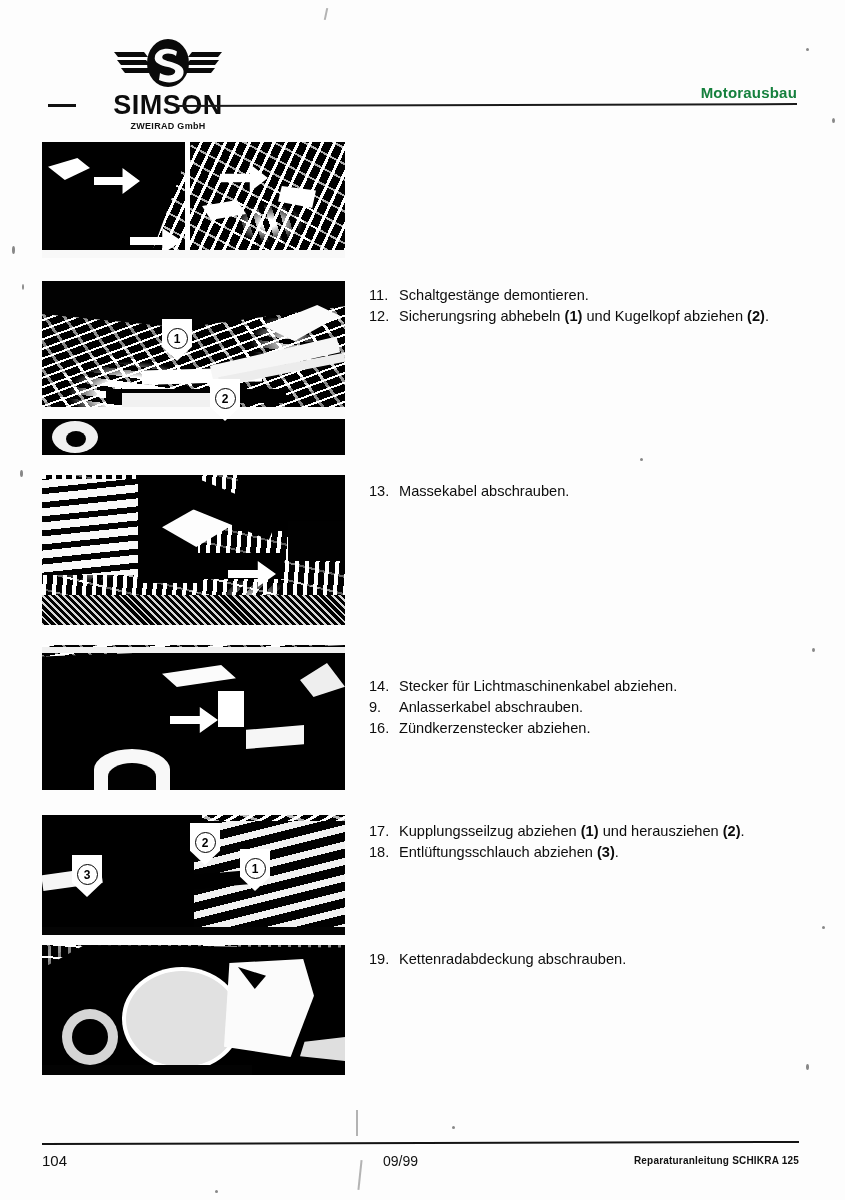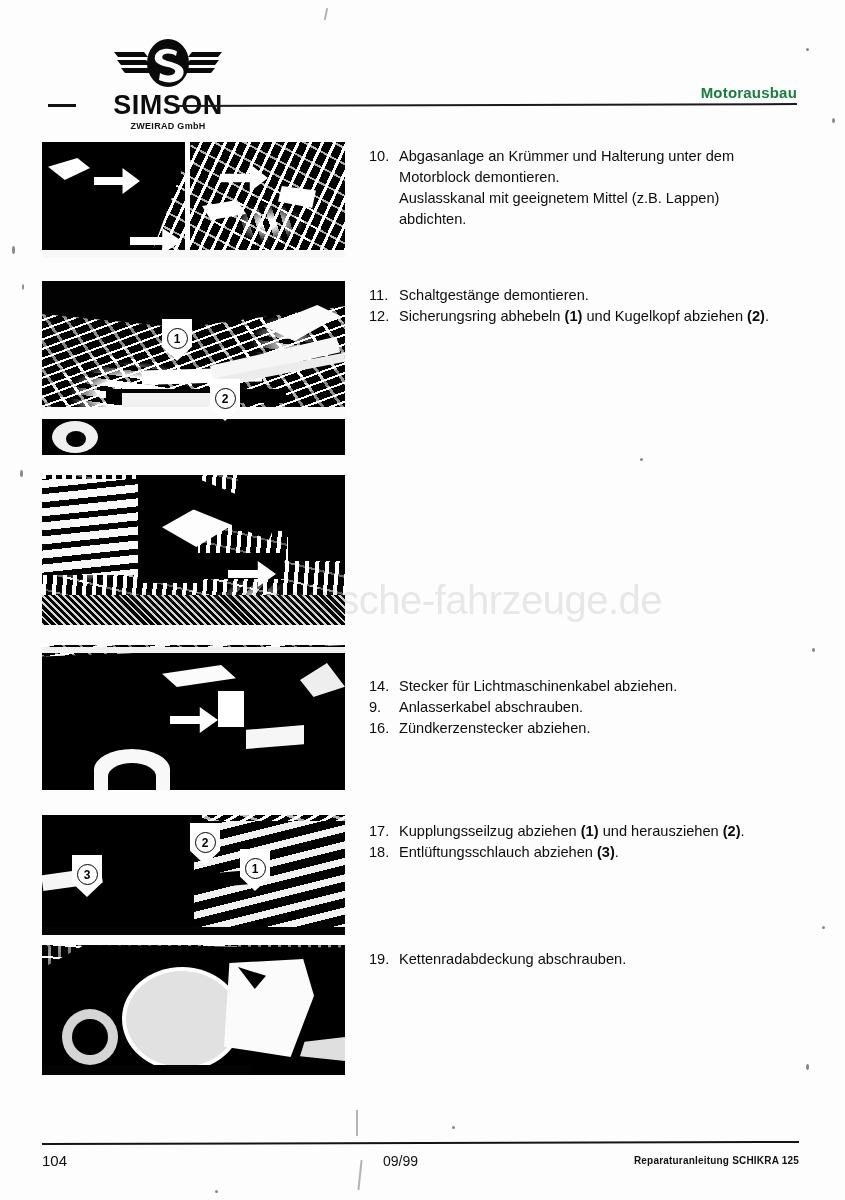--- a/index.html
+++ b/index.html
@@ -424,47 +424,44 @@
       <div class="wblob" style="left:182px;top:14px;width:90px;height:102px;background:#f2f2f2;
            clip-path:polygon(6% 4%,88% 0%,100% 36%,74% 96%,0% 86%);"></div>
       <div class="dark-blob" style="left:196px;top:22px;width:28px;height:22px;background:#090909;
            clip-path:polygon(0% 0%,100% 40%,60% 100%);"></div>
       <div class="wblob" style="left:0;top:120px;width:210px;height:10px;background:#0c0c0c;"></div>
       <div class="wblob" style="left:258px;top:92px;width:45px;height:24px;
            clip-path:polygon(10% 20%,100% 0%,100% 100%,0% 80%); background:#d8d8d8;"></div>
     </div>
   </div>
 
-  <div class="steps" style="left:369px; top:146px; width:420px;">
-    <div class="step">
-      <div class="step-num">10.</div>
-      <div class="step-body">
-        <div>Abgasanlage an Krümmer und Halterung unter dem</div>
-        <div>Motorblock demontieren.</div>
-        <div>Auslasskanal mit geeignetem Mittel (z.B. Lappen)</div>
-        <div>abdichten.</div>
-      </div>
-    </div>
-  </div>
 
   <div class="steps" style="left:369px; top:285px; width:420px;">
     <div class="step">
       <div class="step-num">11.</div>
       <div class="step-body">
         <div>Schaltgestänge demontieren.</div>
       </div>
     </div>
     <div class="step">
       <div class="step-num">12.</div>
       <div class="step-body">
         <div><span>Sicherungsring abhebeln </span><b>(1)</b><span>  und Kugelkopf abziehen </span><b>(2)</b><span>.</span></div>
       </div>
     </div>
   </div>
 
+  <div class="steps" style="left:369px; top:481px; width:420px;">
+    <div class="step">
+      <div class="step-num">13.</div>
+      <div class="step-body">
+        <div>Massekabel abschrauben.</div>
+      </div>
+    </div>
+  </div>
 
   <div class="steps" style="left:369px; top:676px; width:420px;">
     <div class="step">
       <div class="step-num">14.</div>
       <div class="step-body">
         <div>Stecker für Lichtmaschinenkabel abziehen.</div>
       </div>
     </div>
     <div class="step">
       <div class="step-num">9.</div>
@@ -497,21 +494,20 @@
 
   <div class="steps" style="left:369px; top:949px; width:420px;">
     <div class="step">
       <div class="step-num">19.</div>
       <div class="step-body">
         <div>Kettenradabdeckung abschrauben.</div>
       </div>
     </div>
   </div>
 
-  <div class="watermark">www.ostdeutsche-fahrzeuge.de</div>
 
   <div class="footer-rule"></div>
   <div class="footer-page">104</div>
   <div class="footer-date">09/99</div>
   <div class="footer-ref">Reparaturanleitung SCHIKRA 125</div>
 
   <div class="bind-mark" style="left:325px;top:8px;width:2px;height:12px;transform:rotate(12deg);"></div>
   <div class="bind-mark" style="left:356px;top:1110px;width:2px;height:26px;"></div>
   <div class="bind-mark" style="left:359px;top:1160px;width:2px;height:30px;transform:rotate(6deg);"></div>
   <div class="speck" style="left:806px;top:48px;width:3px;height:3px;"></div>

